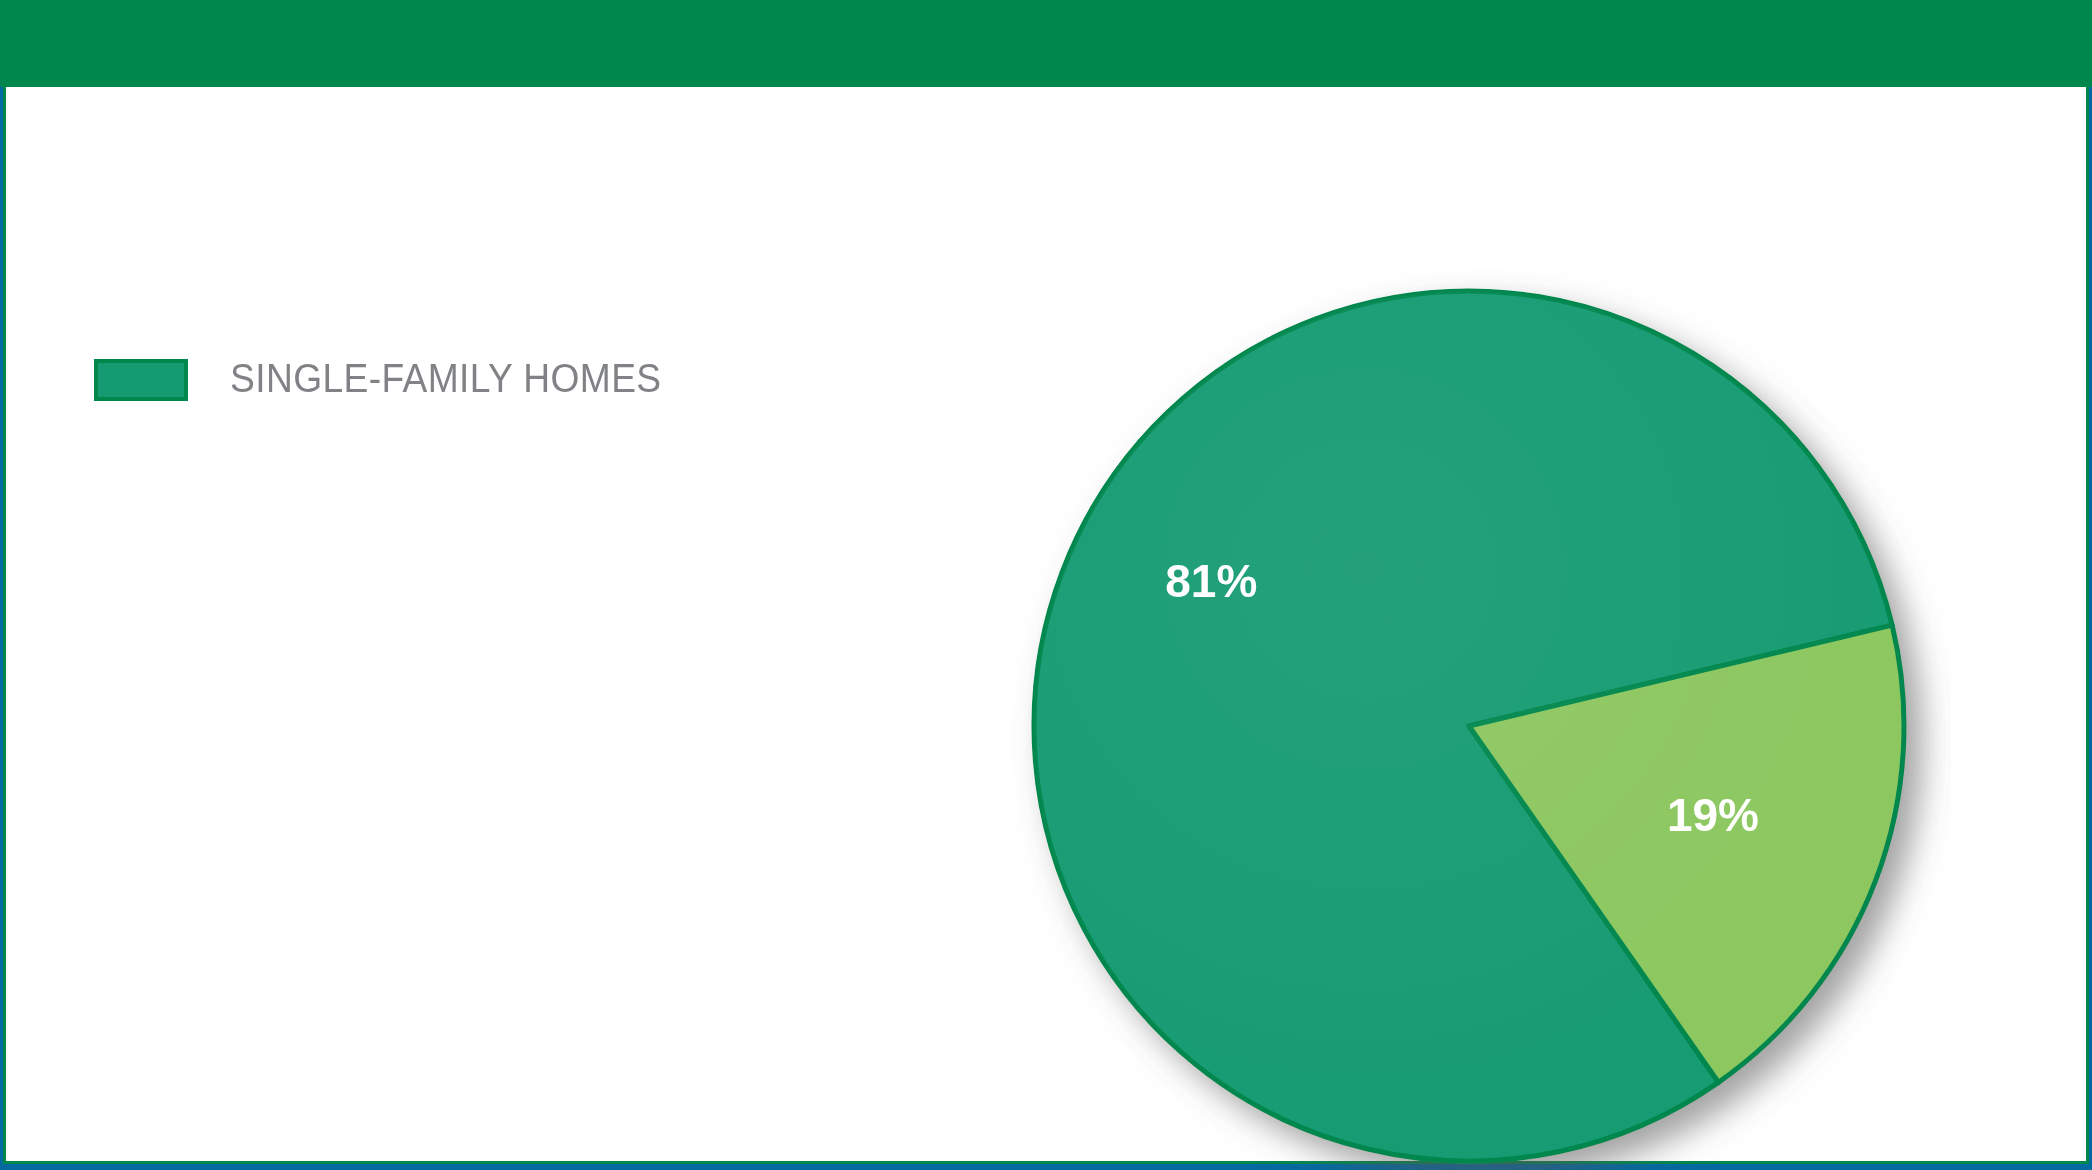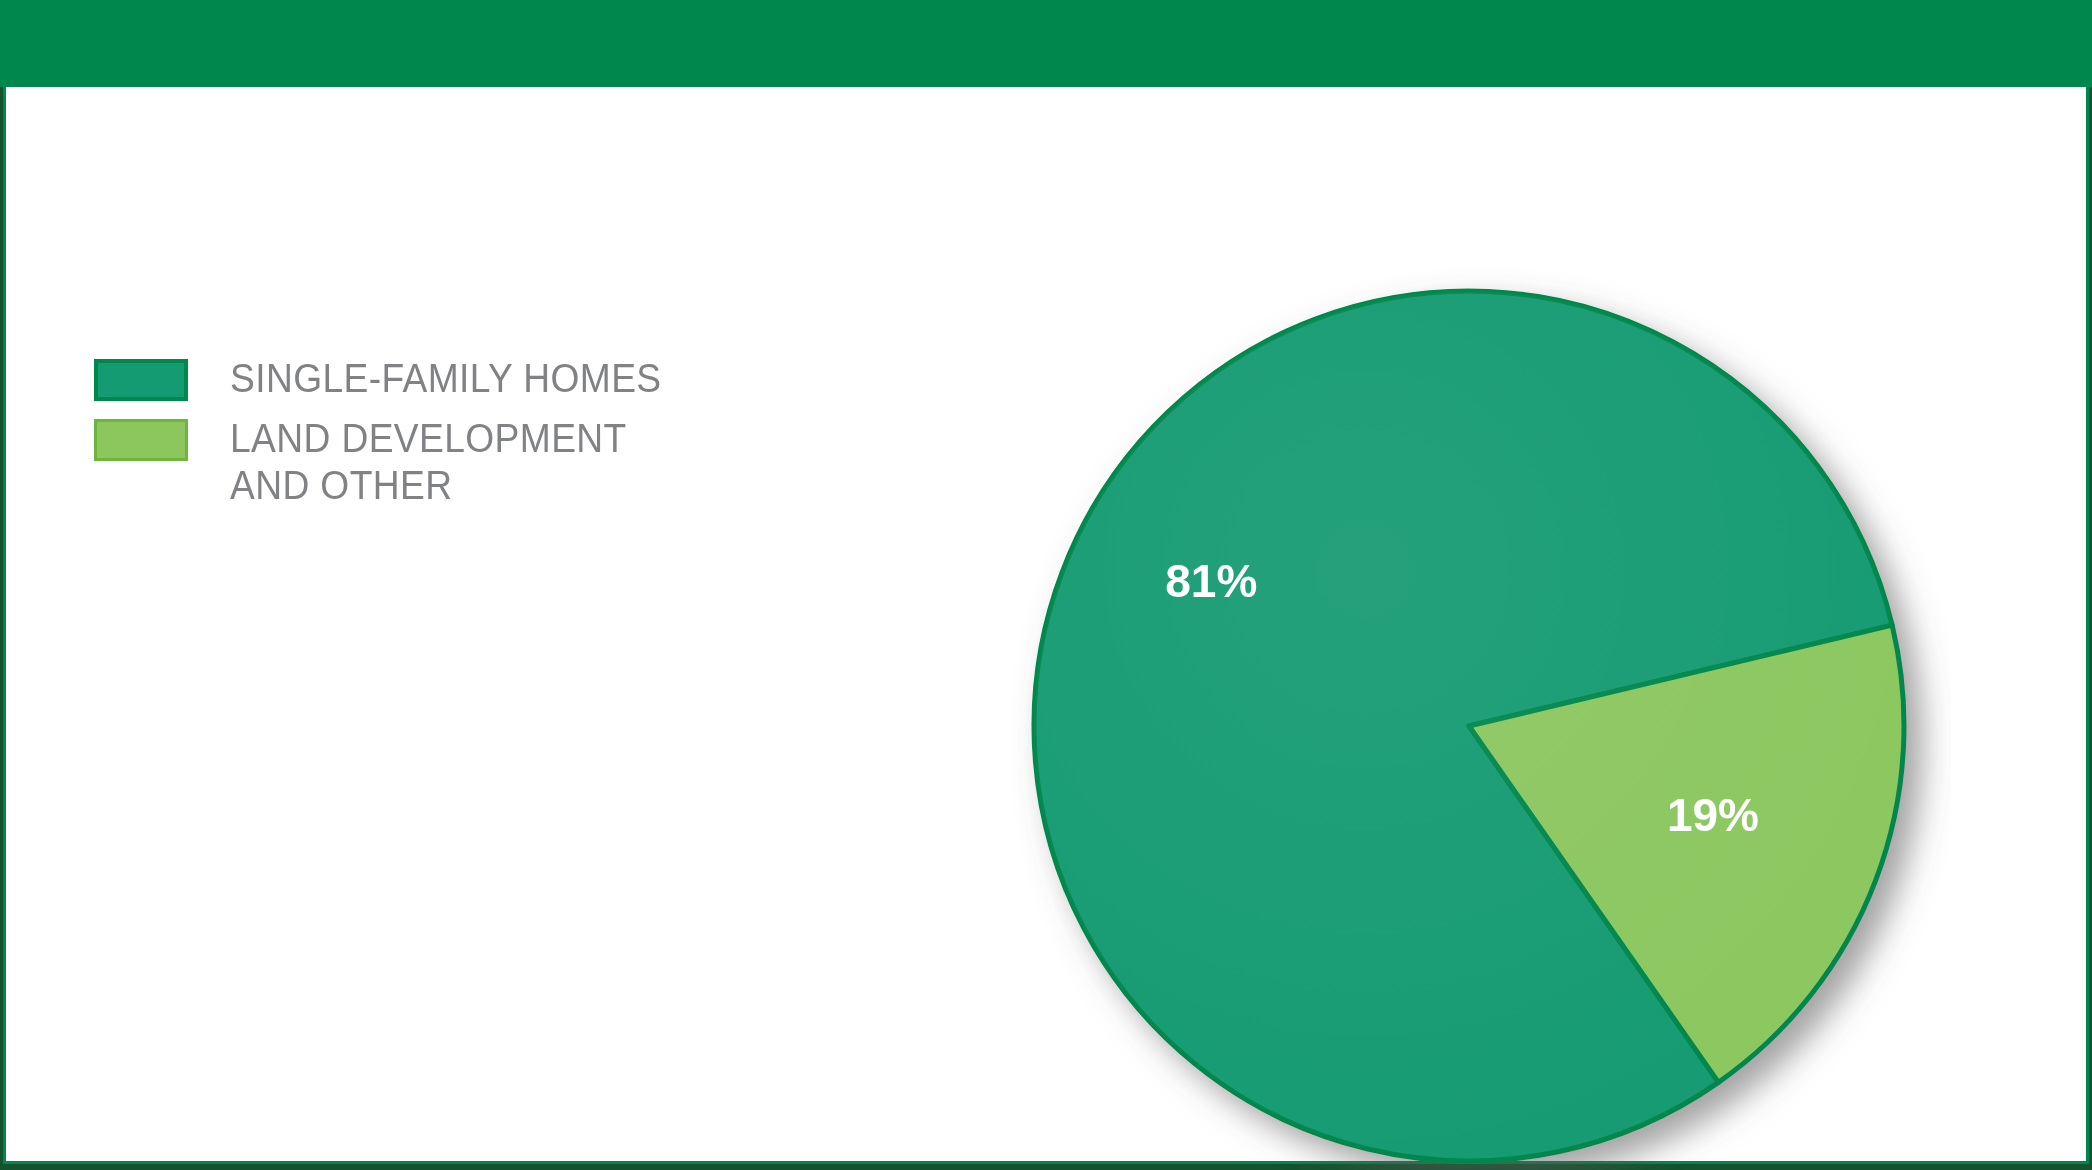--- a/index.html
+++ b/index.html
@@ -15,21 +15,22 @@
     overflow: hidden;
     position: relative;
   }
 
   #slide {
     position: absolute;
     left: 0;
     top: 0;
     width: 2092px;
     height: 1170px;
-    background: #14532d;
+    background: #0369a1;
+    text-align: center;
   }
 
   
   #top-banner {
     position: absolute;
     left: 0;
     top: 0;
     width: 2092px;
     height: 87px;
     background: #00874E;
@@ -119,25 +120,20 @@
 
   <div id="content-frame">
 
     <div id="legend">
 
       <div class="legend-row">
         <span class="legend-swatch sfh"></span>
         <span class="legend-label">SINGLE-FAMILY HOMES</span>
       </div>
 
-      <div class="legend-row">
-        <span class="legend-swatch land"></span>
-        <span class="legend-label">LAND DEVELOPMENT
-AND OTHER</span>
-      </div>
 
     </div>
 
     <div id="pie-wrap">
       <svg id="pie-svg" viewBox="0 0 960 960" xmlns="http://www.w3.org/2000/svg">
         <defs>
           <filter id="pieShadow" x="-25%" y="-25%" width="150%" height="150%">
             <feDropShadow dx="16" dy="16" stdDeviation="16" flood-color="#555555" flood-opacity="0.55"></feDropShadow>
           </filter>
           <radialGradient id="sheen" cx="38%" cy="32%" r="72%">

